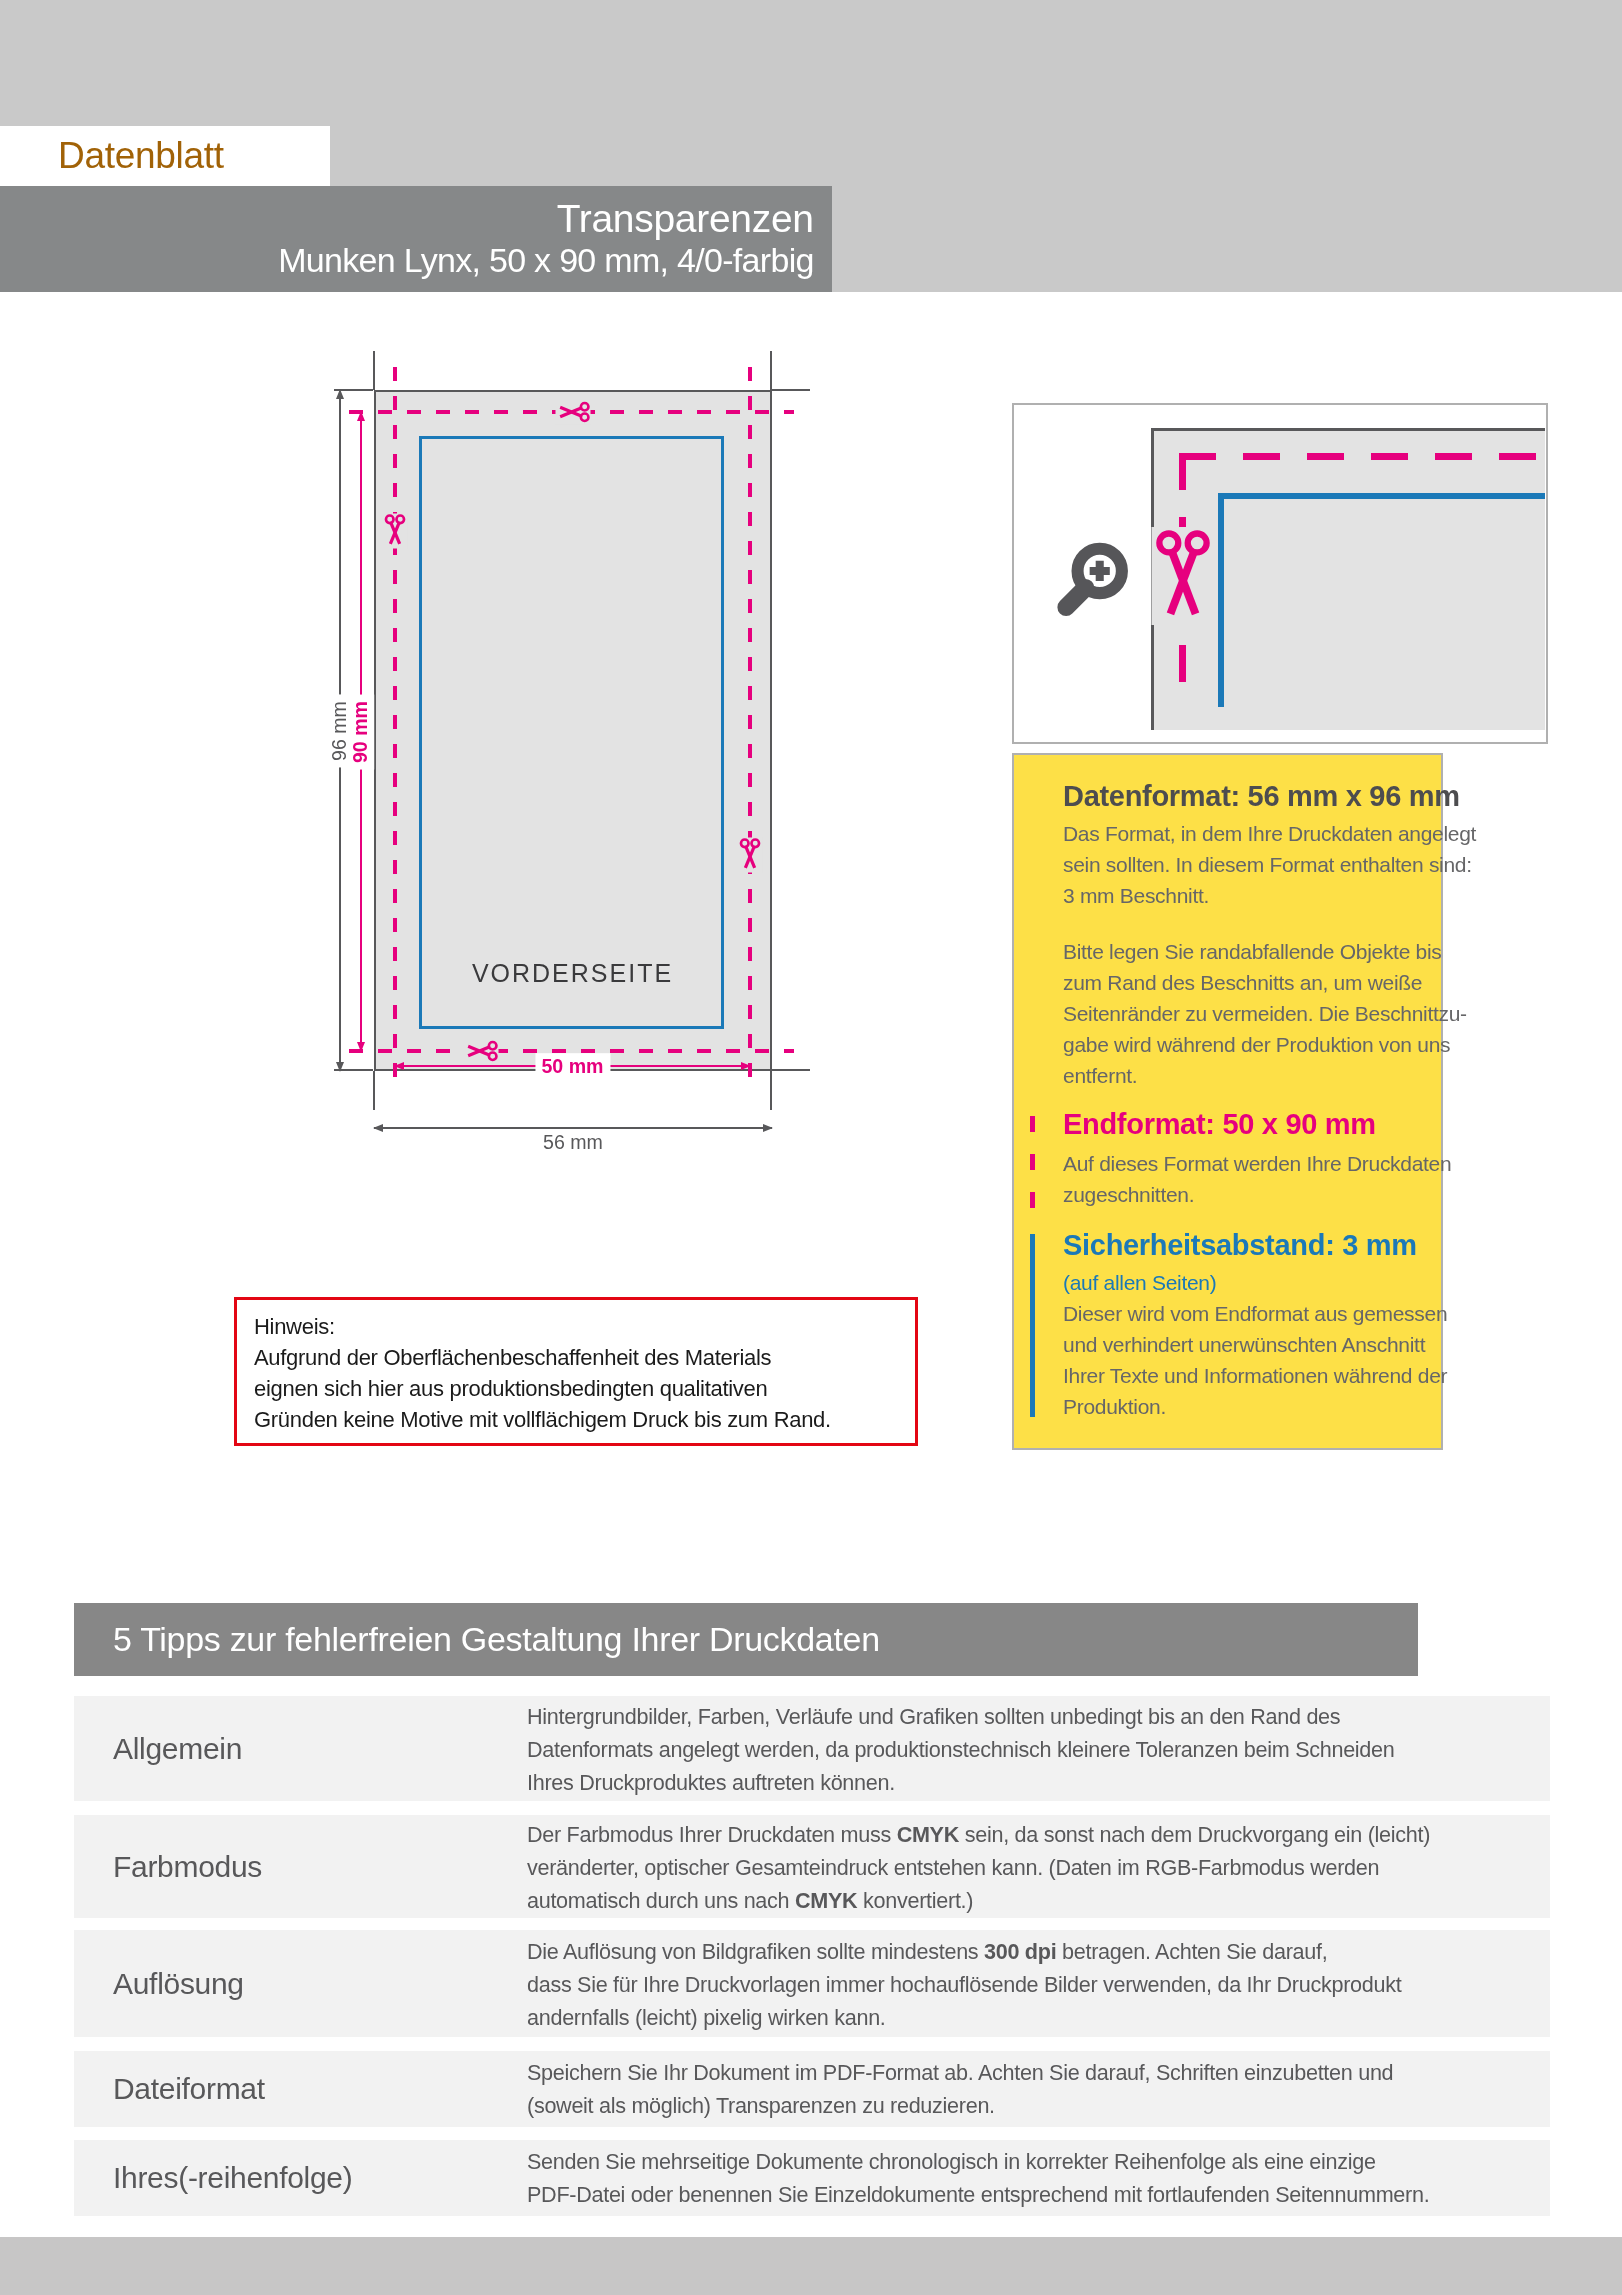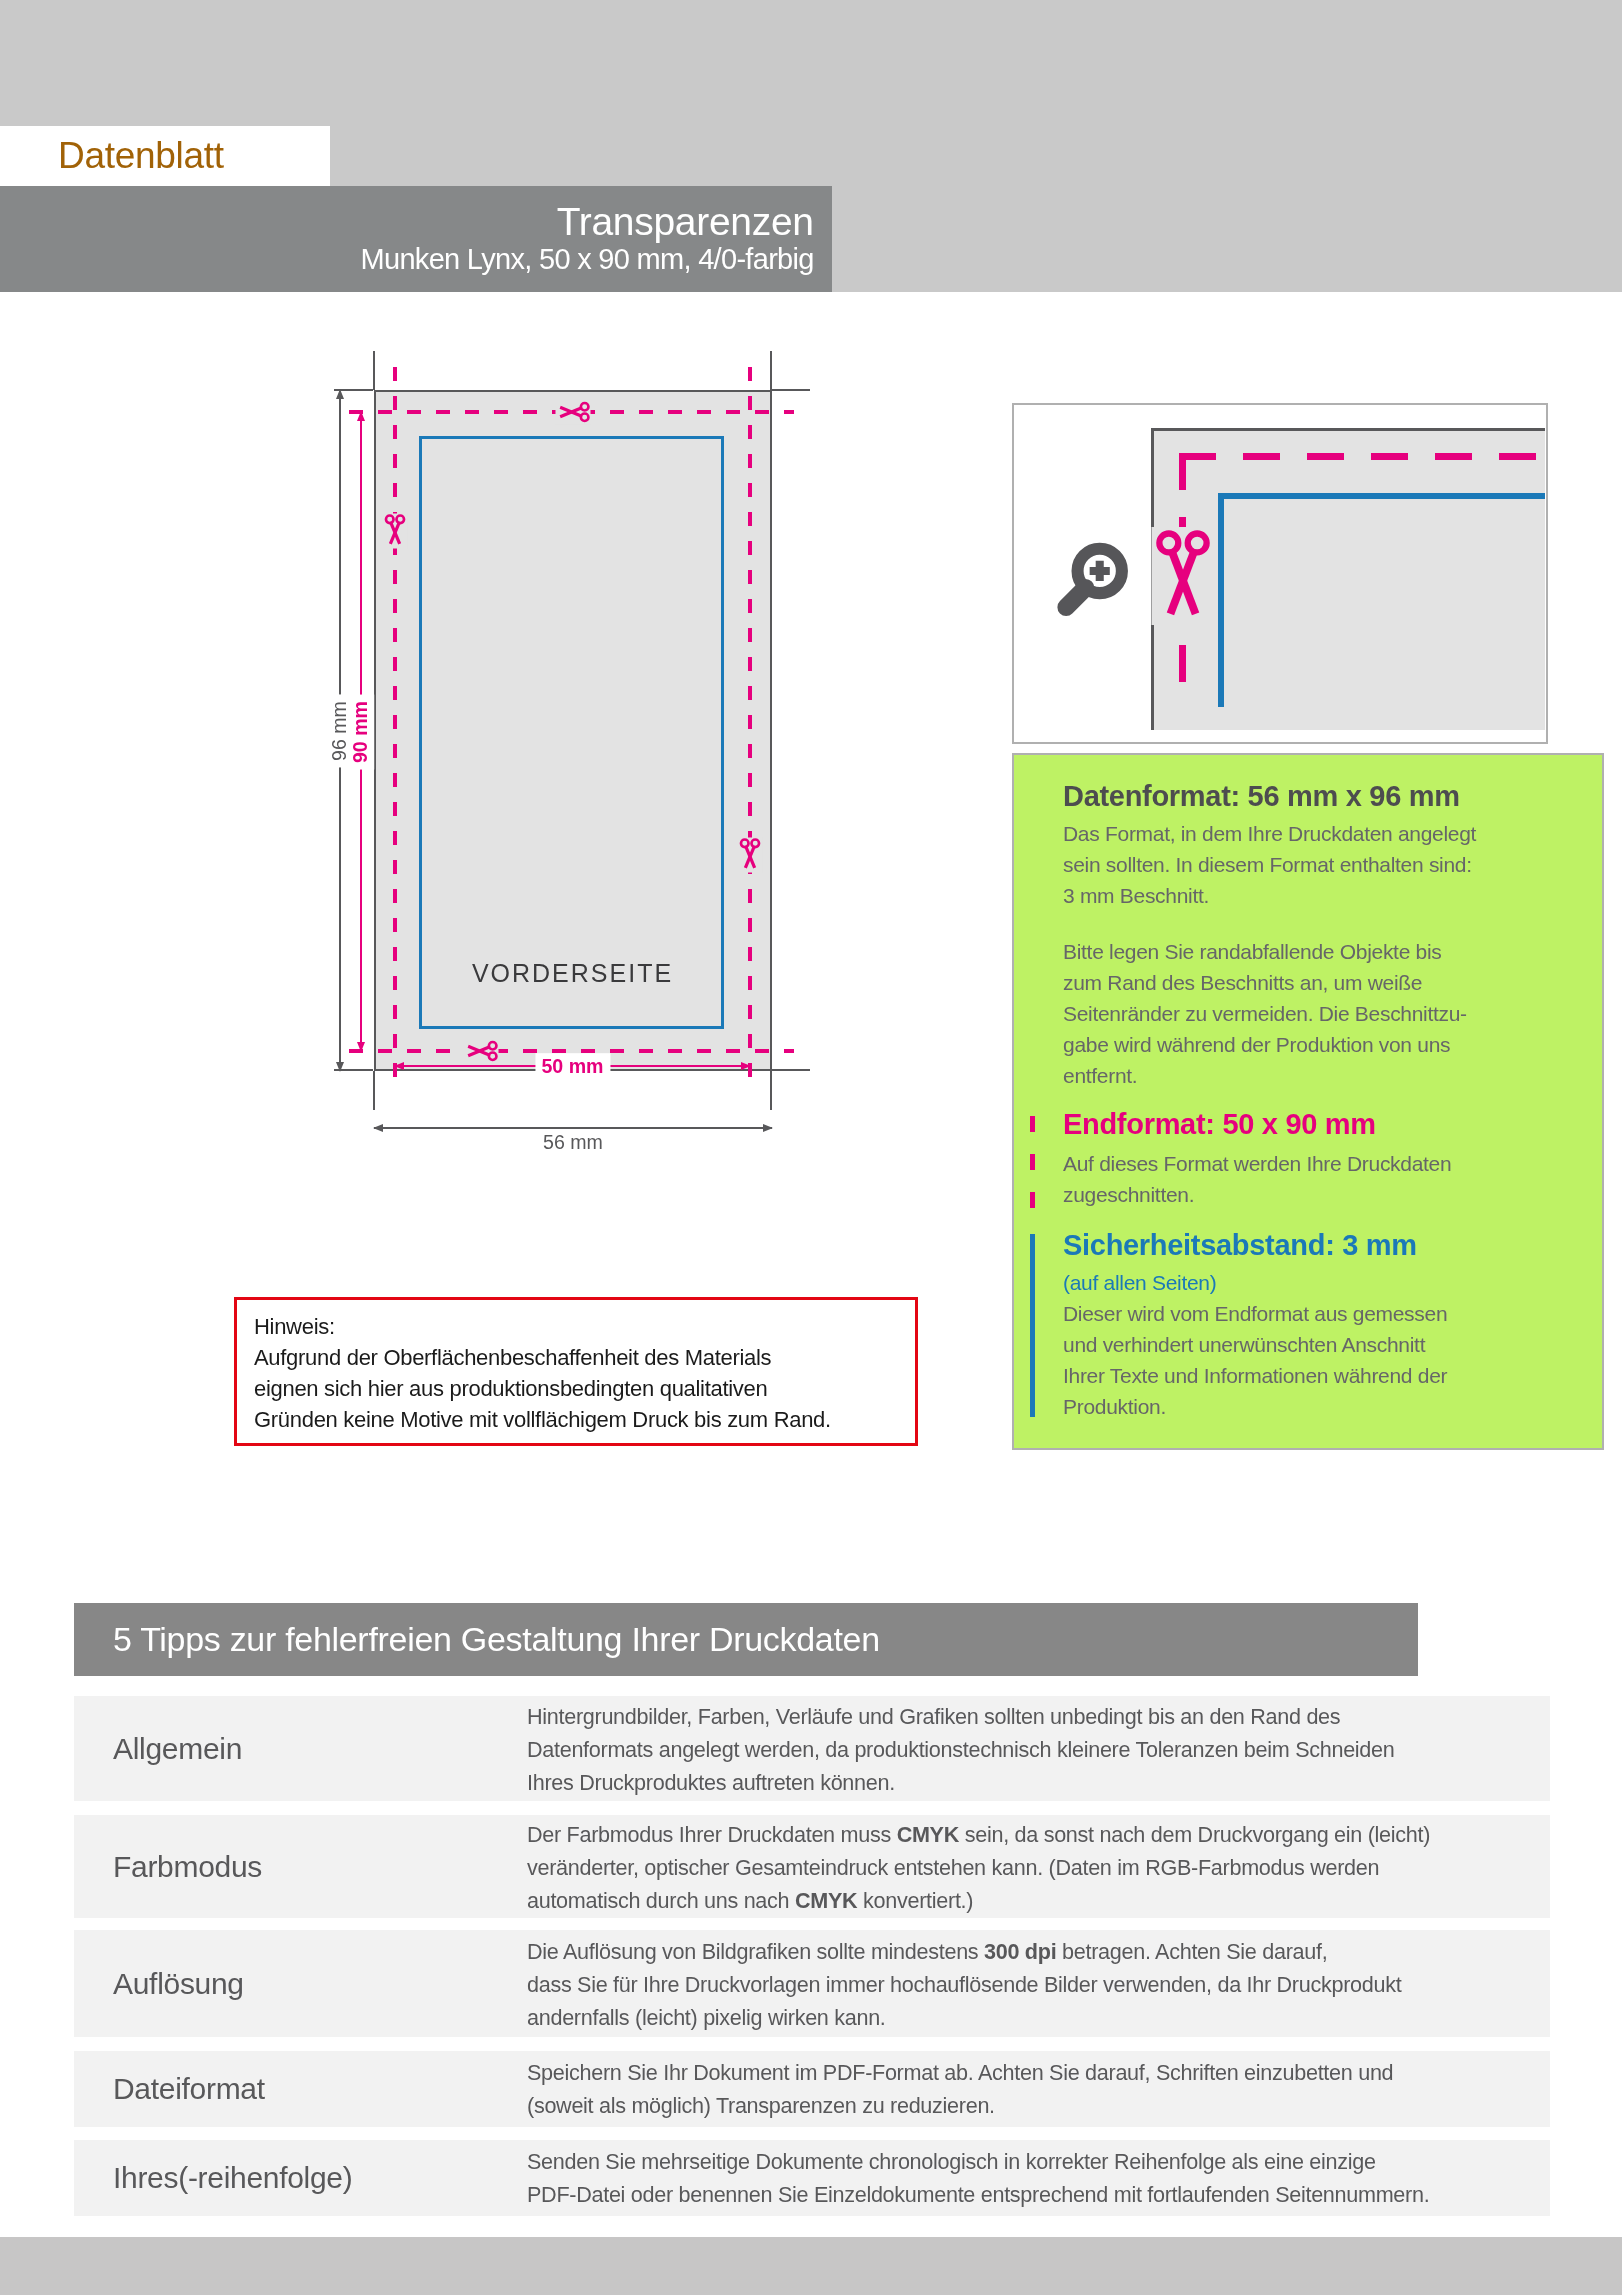--- a/index.html
+++ b/index.html
@@ -8,21 +8,21 @@
   .abs{position:absolute;}
   
   .topband{left:0;top:0;width:1623px;height:292px;background:#c9c9c9;}
   .titlebox{left:0;top:126px;width:330px;height:60px;background:#ffffff;
             display:flex;align-items:center;}
   .titlebox span{padding-left:58px;font-size:37px;color:#a16207;letter-spacing:-0.3px;}
   .headerbar{left:0;top:186px;width:832px;height:106px;background:#868889;
              display:flex;flex-direction:column;align-items:flex-end;justify-content:center;
              padding-right:18.3px;box-sizing:border-box;color:#fff;}
   .headerbar .h1{font-size:39px;line-height:1.08;letter-spacing:-0.3px;}
-  .headerbar .h2{font-size:29px;line-height:1.15;letter-spacing:-0.7px;margin-left:42px;}
+  .headerbar .h2{font-size:34px;line-height:1.15;letter-spacing:-0.7px;margin-left:42px;}
   
   .card{left:374px;top:390px;width:398px;height:681px;background:#e3e3e3;
         border:2px solid #58585a;box-sizing:border-box;}
   .cmark{background:#58585a;}
   .dashH{height:3.9px;background:repeating-linear-gradient(90deg,#e6007e 0 14.4px,transparent 14.4px 29px);}
   .dashV{width:3.9px;background:repeating-linear-gradient(180deg,#e6007e 0 14.4px,transparent 14.4px 29px);}
   .bluerect{left:419px;top:436px;width:305px;height:593px;border:3.3px solid #1b79b8;box-sizing:border-box;}
   .vorder{left:439px;top:959px;width:267px;text-align:center;font-size:25px;letter-spacing:2px;color:#3a3a3c;}
   
   .dimlineV{width:2px;}
@@ -36,21 +36,21 @@
   
   .detailbox{left:1012px;top:403px;width:536px;height:341px;background:#fff;
              border:2.6px solid #b0b0b0;box-sizing:border-box;}
   .dcard{position:absolute;left:137px;top:23px;width:394px;height:302px;background:#e3e3e3;
          border-top:3.3px solid #58585a;border-left:3.3px solid #58585a;box-sizing:border-box;}
   .ddashV{position:absolute;width:7.2px;background:repeating-linear-gradient(180deg,#e6007e 0 37px,transparent 37px 64px);}
   .ddashH{position:absolute;height:7.2px;background:repeating-linear-gradient(90deg,#e6007e 0 37px,transparent 37px 64px);}
   .dblueV{position:absolute;width:5.9px;background:#1b79b8;}
   .dblueH{position:absolute;height:5.9px;background:#1b79b8;}
   
-  .panel{left:1012px;top:753px;width:592px;height:697px;background:#bef264;
+  .panel{left:1012px;top:753px;width:431px;height:697px;background:#fde047;
          border:2.6px solid #b0b0b0;box-sizing:border-box;}
   .panel .blk{position:absolute;left:49px;width:467px;letter-spacing:-0.3px;}
   .phead{font-size:29px;font-weight:bold;color:#4d4d4f;white-space:nowrap;}
   .pbody{font-size:21px;line-height:31px;color:#666668;white-space:nowrap;}
   .mgdash{position:absolute;left:15.7px;width:5.2px;height:15.7px;background:#e6007e;}
   .blueline{position:absolute;left:15.7px;width:5.2px;background:#1b79b8;}
   
   .hinweis{left:234px;top:1297px;width:684px;height:149px;background:#fff;
            border:3.3px solid #e30613;box-sizing:border-box;padding:10.5px 0 0 17px;}
   .hinweis .t{font-size:22px;line-height:31px;color:#1b1b1b;letter-spacing:-0.3px;white-space:nowrap;}

